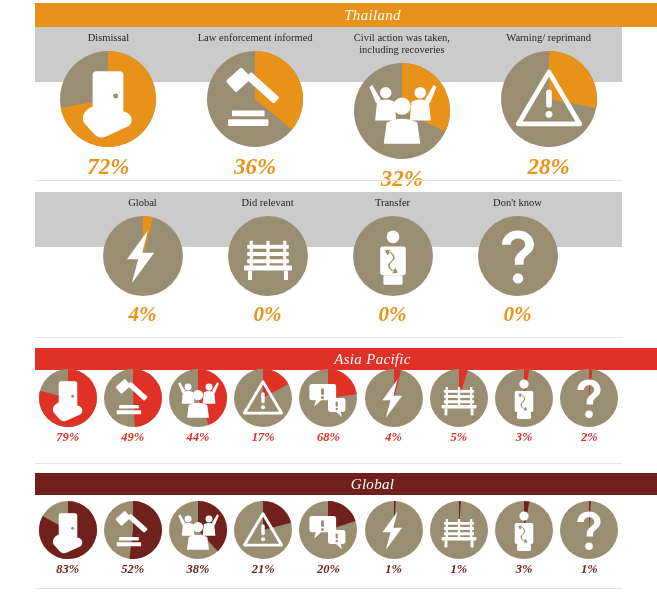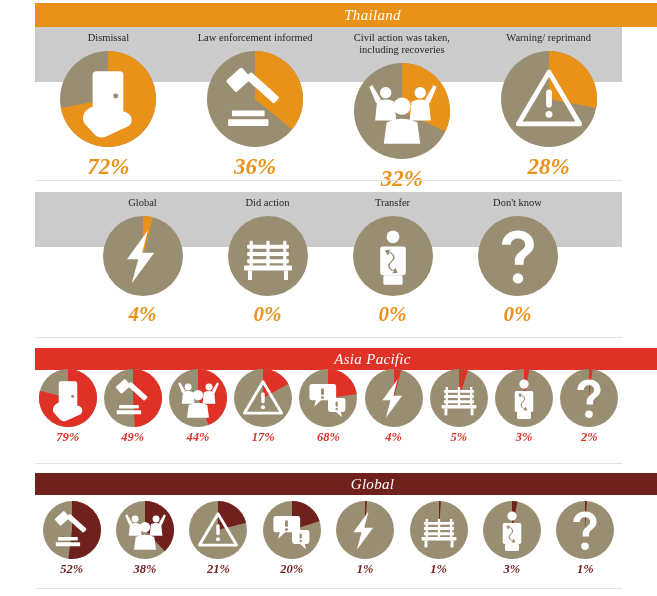--- a/index.html
+++ b/index.html
@@ -165,21 +165,21 @@
             <circle cx="50" cy="50" r="50" fill="#9A8E72"></circle>
             <path d="M50 50 L50 0 A50 50 0 0 1 62.43 1.57 Z" fill="#E8921A"></path>
             <g>
               <path fill="#fff" d="M56 18 L30 54 h14 l-8 30 28 -38 h-15 z"></path>
             </g>
           </svg>
         </div>
         <div class="pct">4%</div>
       </div>
       <div class="cell">
-        <div class="cap">Did action</div>
+        <div class="cap">Did relevant</div>
         <div class="pieWrap">
           <svg width="80" height="80" viewBox="0 0 100 100">
             <circle cx="50" cy="50" r="50" fill="#9A8E72"></circle>
             <g>
               <g fill="#fff">
                 <rect x="24" y="36" width="52" height="5" rx="1"></rect>
                 <rect x="24" y="45" width="52" height="5" rx="1"></rect>
                 <rect x="24" y="54" width="52" height="5" rx="1"></rect>
                 <rect x="20" y="62" width="60" height="6" rx="1"></rect>
                 <rect x="27" y="31" width="4" height="32"></rect>
@@ -397,20 +397,36 @@
       </div>
     </div>
   <div class="divider" style="top:463px"></div>
 
   <div class="banner global">Global</div>
   <div class="row" id="rowD">
       <div class="cell">
         <div class="pieWrap">
           <svg width="58" height="58" viewBox="0 0 100 100">
             <circle cx="50" cy="50" r="50" fill="#9A8E72"></circle>
+            <path d="M50 50 L50 0 A50 50 0 1 1 6.18 25.91 Z" fill="#70211E"></path>
+            <g>
+              <g fill="#fff">
+                <path d="M38 22 h24 a3 3 0 0 1 3 3 v42 a3 3 0 0 1 -3 3 h-24 a3 3 0 0 1 -3 -3 v-42 a3 3 0 0 1 3 -3 z" fill="#fff" stroke="#fff" stroke-width="2"></path>
+                <circle cx="58" cy="47" r="2.6" fill="#9A8E72"></circle>
+                <path d="M30 60 c-6 4 -8 11 -4 16 l10 11 c3 3 8 4 12 2 l22 -10 c5 -2 6 -8 3 -12 -3 -4 -8 -5 -12 -3 l-12 5 -7 -8 c-3 -4 -8 -4 -12 -1 z"></path>
+              </g>
+            </g>
+          </svg>
+        </div>
+        <div class="pct">83%</div>
+      </div>
+      <div class="cell">
+        <div class="pieWrap">
+          <svg width="58" height="58" viewBox="0 0 100 100">
+            <circle cx="50" cy="50" r="50" fill="#9A8E72"></circle>
             <path d="M50 50 L50 0 A50 50 0 1 1 43.73 99.61 Z" fill="#70211E"></path>
             <g>
               <g fill="#fff">
                 <rect x="22" y="22" width="22" height="16" rx="2" transform="rotate(-42 33 30)"></rect>
                 <rect x="38" y="34" width="40" height="9" rx="2" transform="rotate(42 58 38)"></rect>
                 <rect x="26" y="62" width="34" height="6" rx="1"></rect>
                 <rect x="22" y="71" width="42" height="7" rx="1"></rect>
               </g>
             </g>
           </svg>

